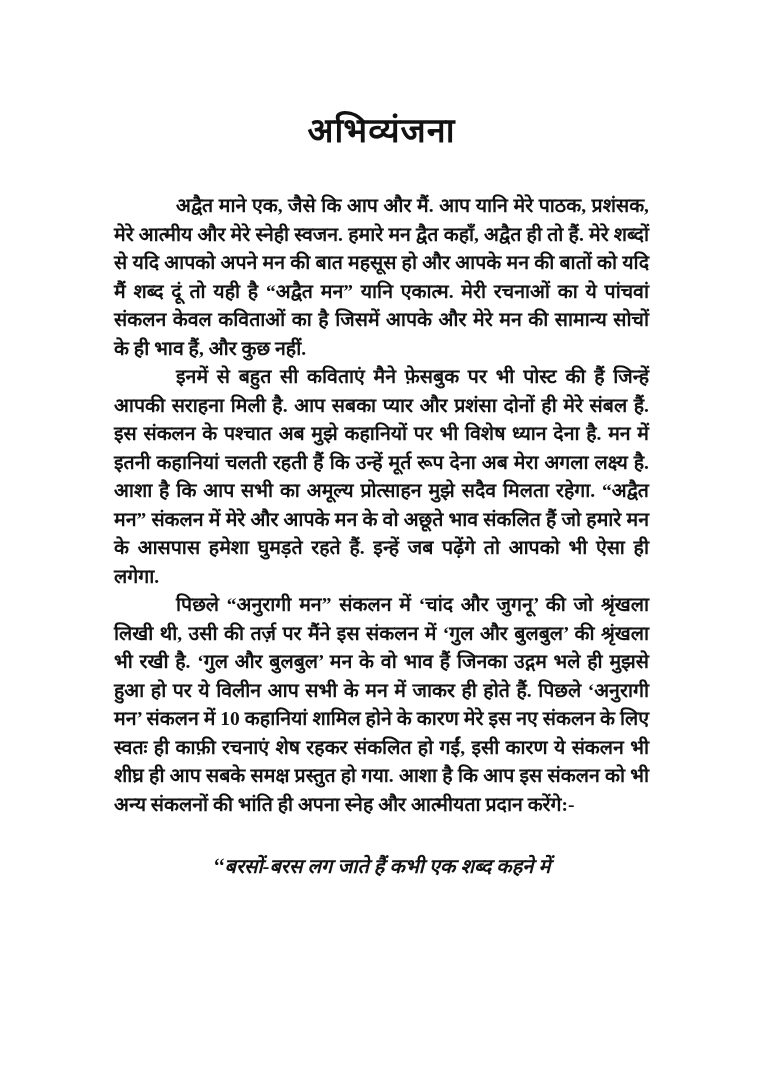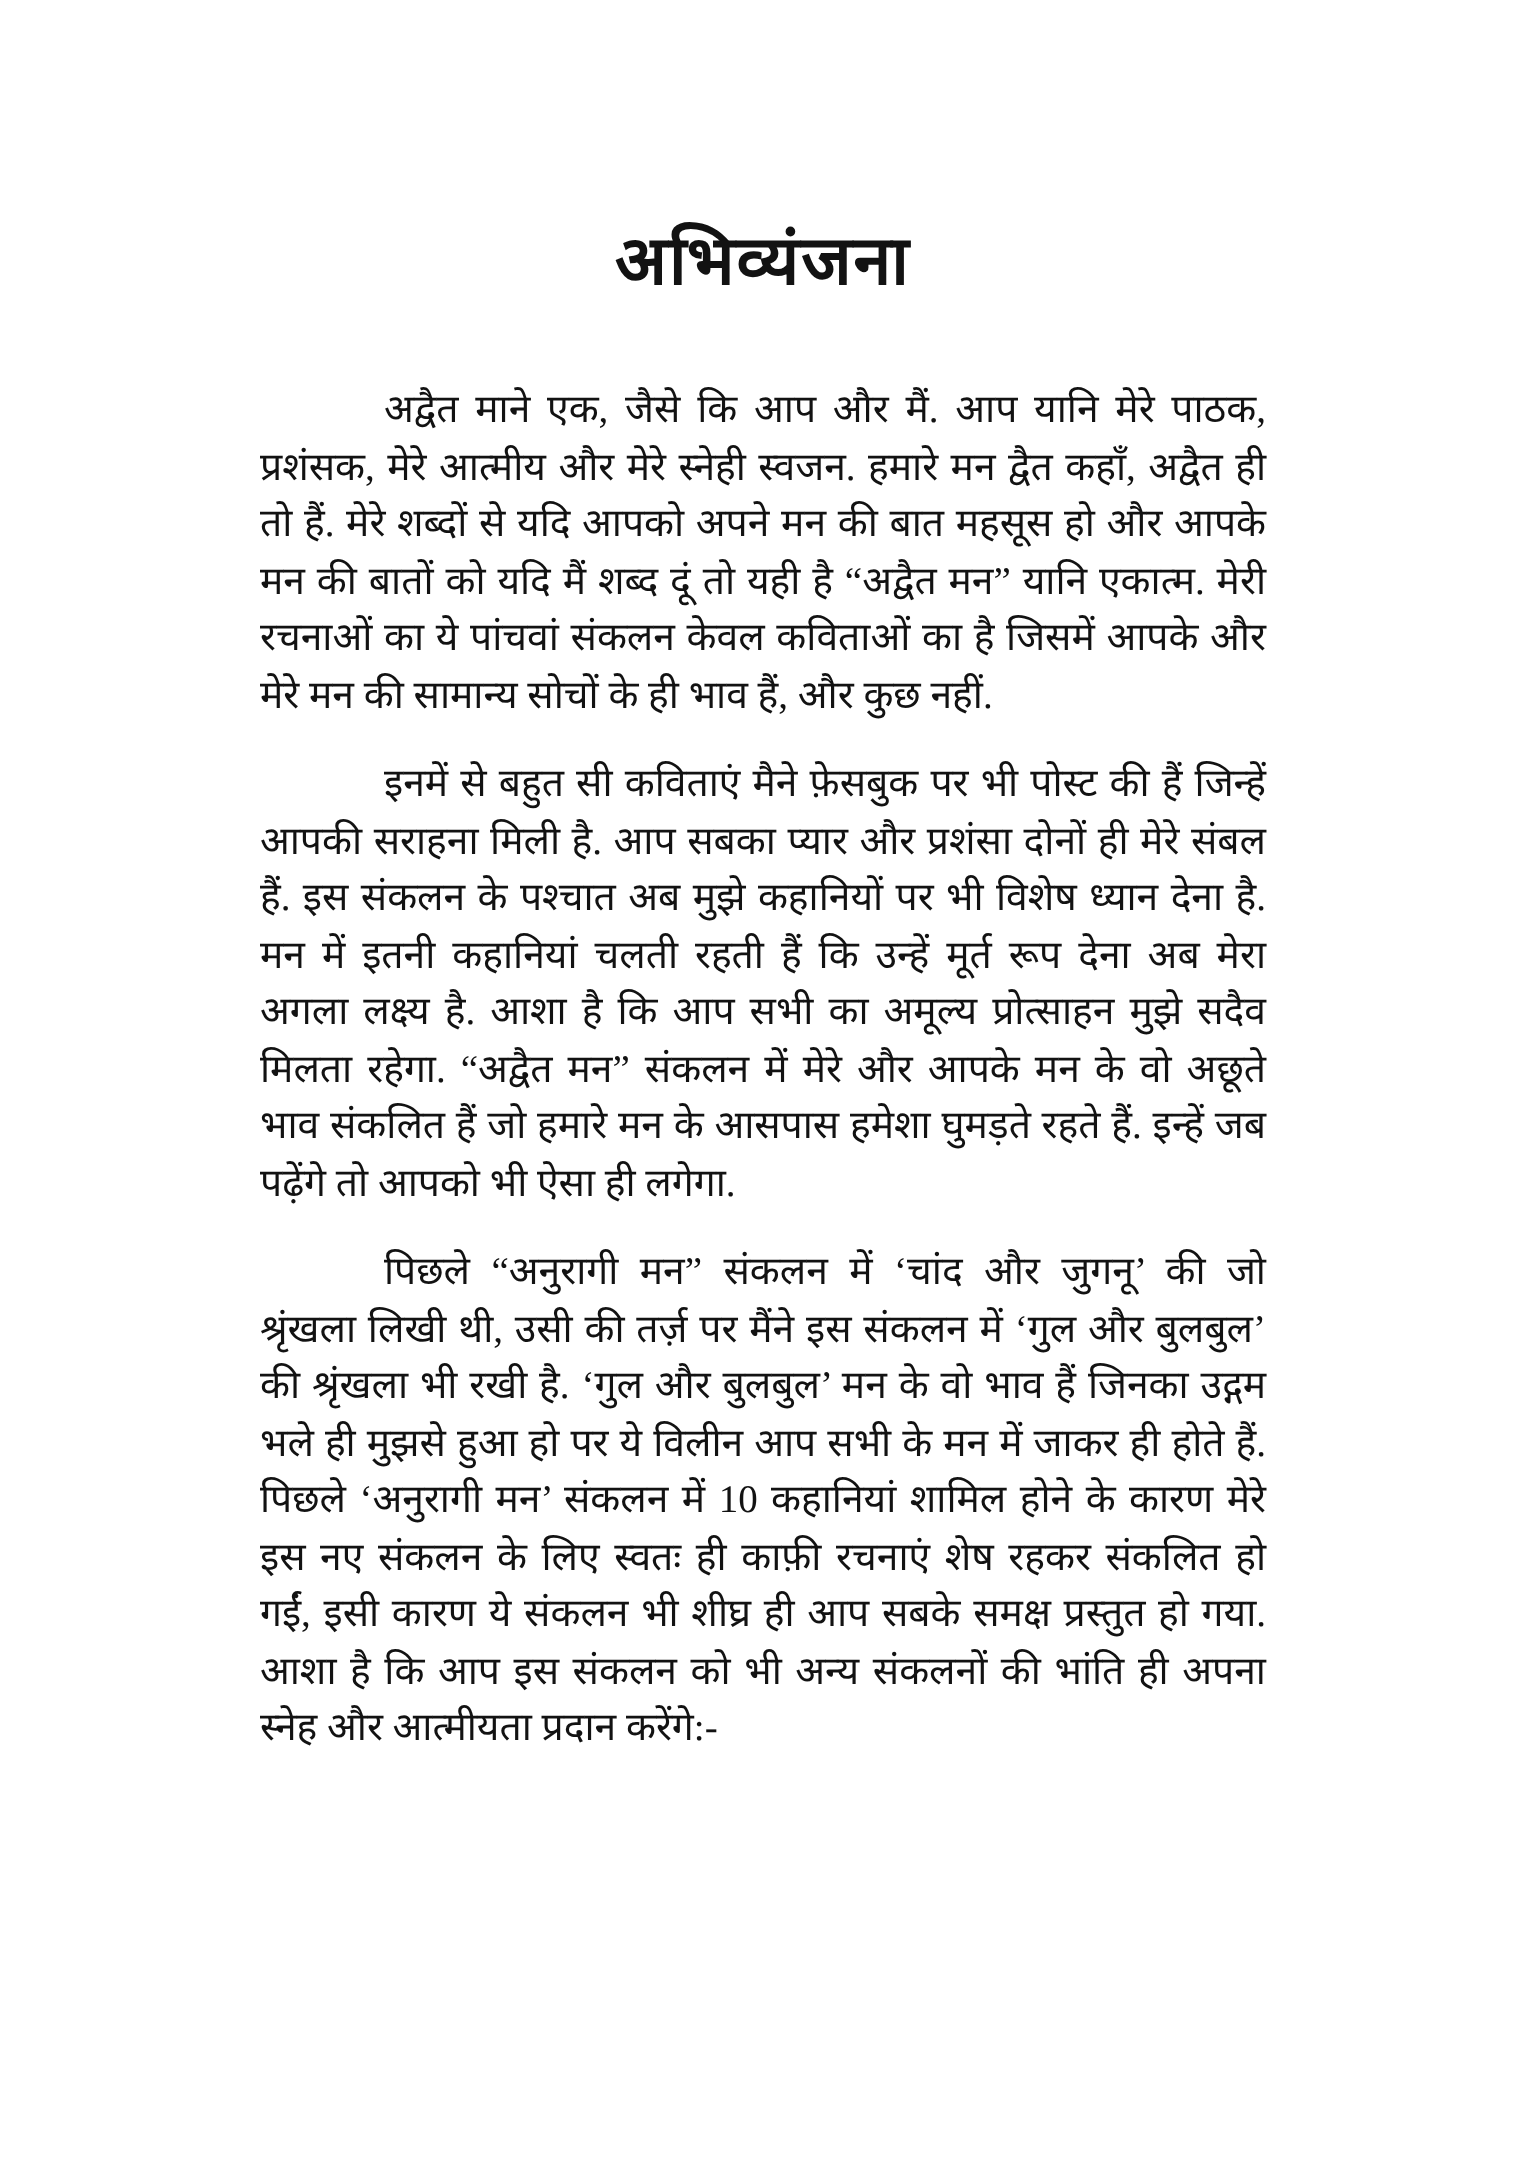--- a/index.html
+++ b/index.html
@@ -21,26 +21,26 @@
     padding: 106px 116px 0 114px;
   }
   .title {
     text-align: center;
     font-size: 34px;
     font-weight: bold;
     letter-spacing: 1px;
     margin: 0 0 40px 0;
   }
   .body-para {
-    margin: 16px;
+    margin: 0;
     font-size: 19.5px;
     line-height: 28.5px;
     text-align: justify;
     text-indent: 62px;
-    font-weight: 400;
+    font-weight: 700;
   }
   .quote {
     margin-top: 32px;
     text-align: center;
     font-weight: bold;
     font-style: italic;
     font-size: 20px;
     line-height: 31px;
   }
 </style>
@@ -50,14 +50,15 @@
 <div class="page">
   <h1 class="title">अभिव्यंजना</h1>
 
   <p class="body-para">अद्वैत माने एक, जैसे कि आप और मैं. आप यानि मेरे पाठक, प्रशंसक, मेरे आत्मीय और मेरे स्नेही स्वजन. हमारे मन द्वैत कहाँ, अद्वैत ही तो हैं. मेरे शब्दों से यदि आपको अपने मन की बात महसूस हो और आपके मन की बातों को यदि मैं शब्द दूं तो यही है “अद्वैत मन” यानि एकात्म. मेरी रचनाओं का ये पांचवां संकलन केवल कविताओं का है जिसमें आपके और मेरे मन की सामान्य सोचों के ही भाव हैं, और कुछ नहीं.</p>
 
   <p class="body-para">इनमें से बहुत सी कविताएं मैने फ़ेसबुक पर भी पोस्ट की हैं जिन्हें आपकी सराहना मिली है. आप सबका प्यार और प्रशंसा दोनों ही मेरे संबल हैं. इस संकलन के पश्चात अब मुझे कहानियों पर भी विशेष ध्यान देना है. मन में इतनी कहानियां चलती रहती हैं कि उन्हें मूर्त रूप देना अब मेरा अगला लक्ष्य है. आशा है कि आप सभी का अमूल्य प्रोत्साहन मुझे सदैव मिलता रहेगा. “अद्वैत मन” संकलन में मेरे और आपके मन के वो अछूते भाव संकलित हैं जो हमारे मन के आसपास हमेशा घुमड़ते रहते हैं. इन्हें जब पढ़ेंगे तो आपको भी ऐसा ही लगेगा.</p>
 
   <p class="body-para">पिछले “अनुरागी मन” संकलन में ‘चांद और जुगनू’ की जो श्रृंखला लिखी थी, उसी की तर्ज़ पर मैंने इस संकलन में ‘गुल और बुलबुल’ की श्रृंखला भी रखी है. ‘गुल और बुलबुल’ मन के वो भाव हैं जिनका उद्गम भले ही मुझसे हुआ हो पर ये विलीन आप सभी के मन में जाकर ही होते हैं. पिछले ‘अनुरागी मन’ संकलन में 10 कहानियां शामिल होने के कारण मेरे इस नए संकलन के लिए स्वतः ही काफ़ी रचनाएं शेष रहकर संकलित हो गईं, इसी कारण ये संकलन भी शीघ्र ही आप सबके समक्ष प्रस्तुत हो गया. आशा है कि आप इस संकलन को भी अन्य संकलनों की भांति ही अपना स्नेह और आत्मीयता प्रदान करेंगे:-</p>
 
   <div class="quote">
+    <div>‘‘बरसों-बरस लग जाते हैं कभी एक शब्द कहने में</div>
   </div>
 </div>
 
 </body></html>

